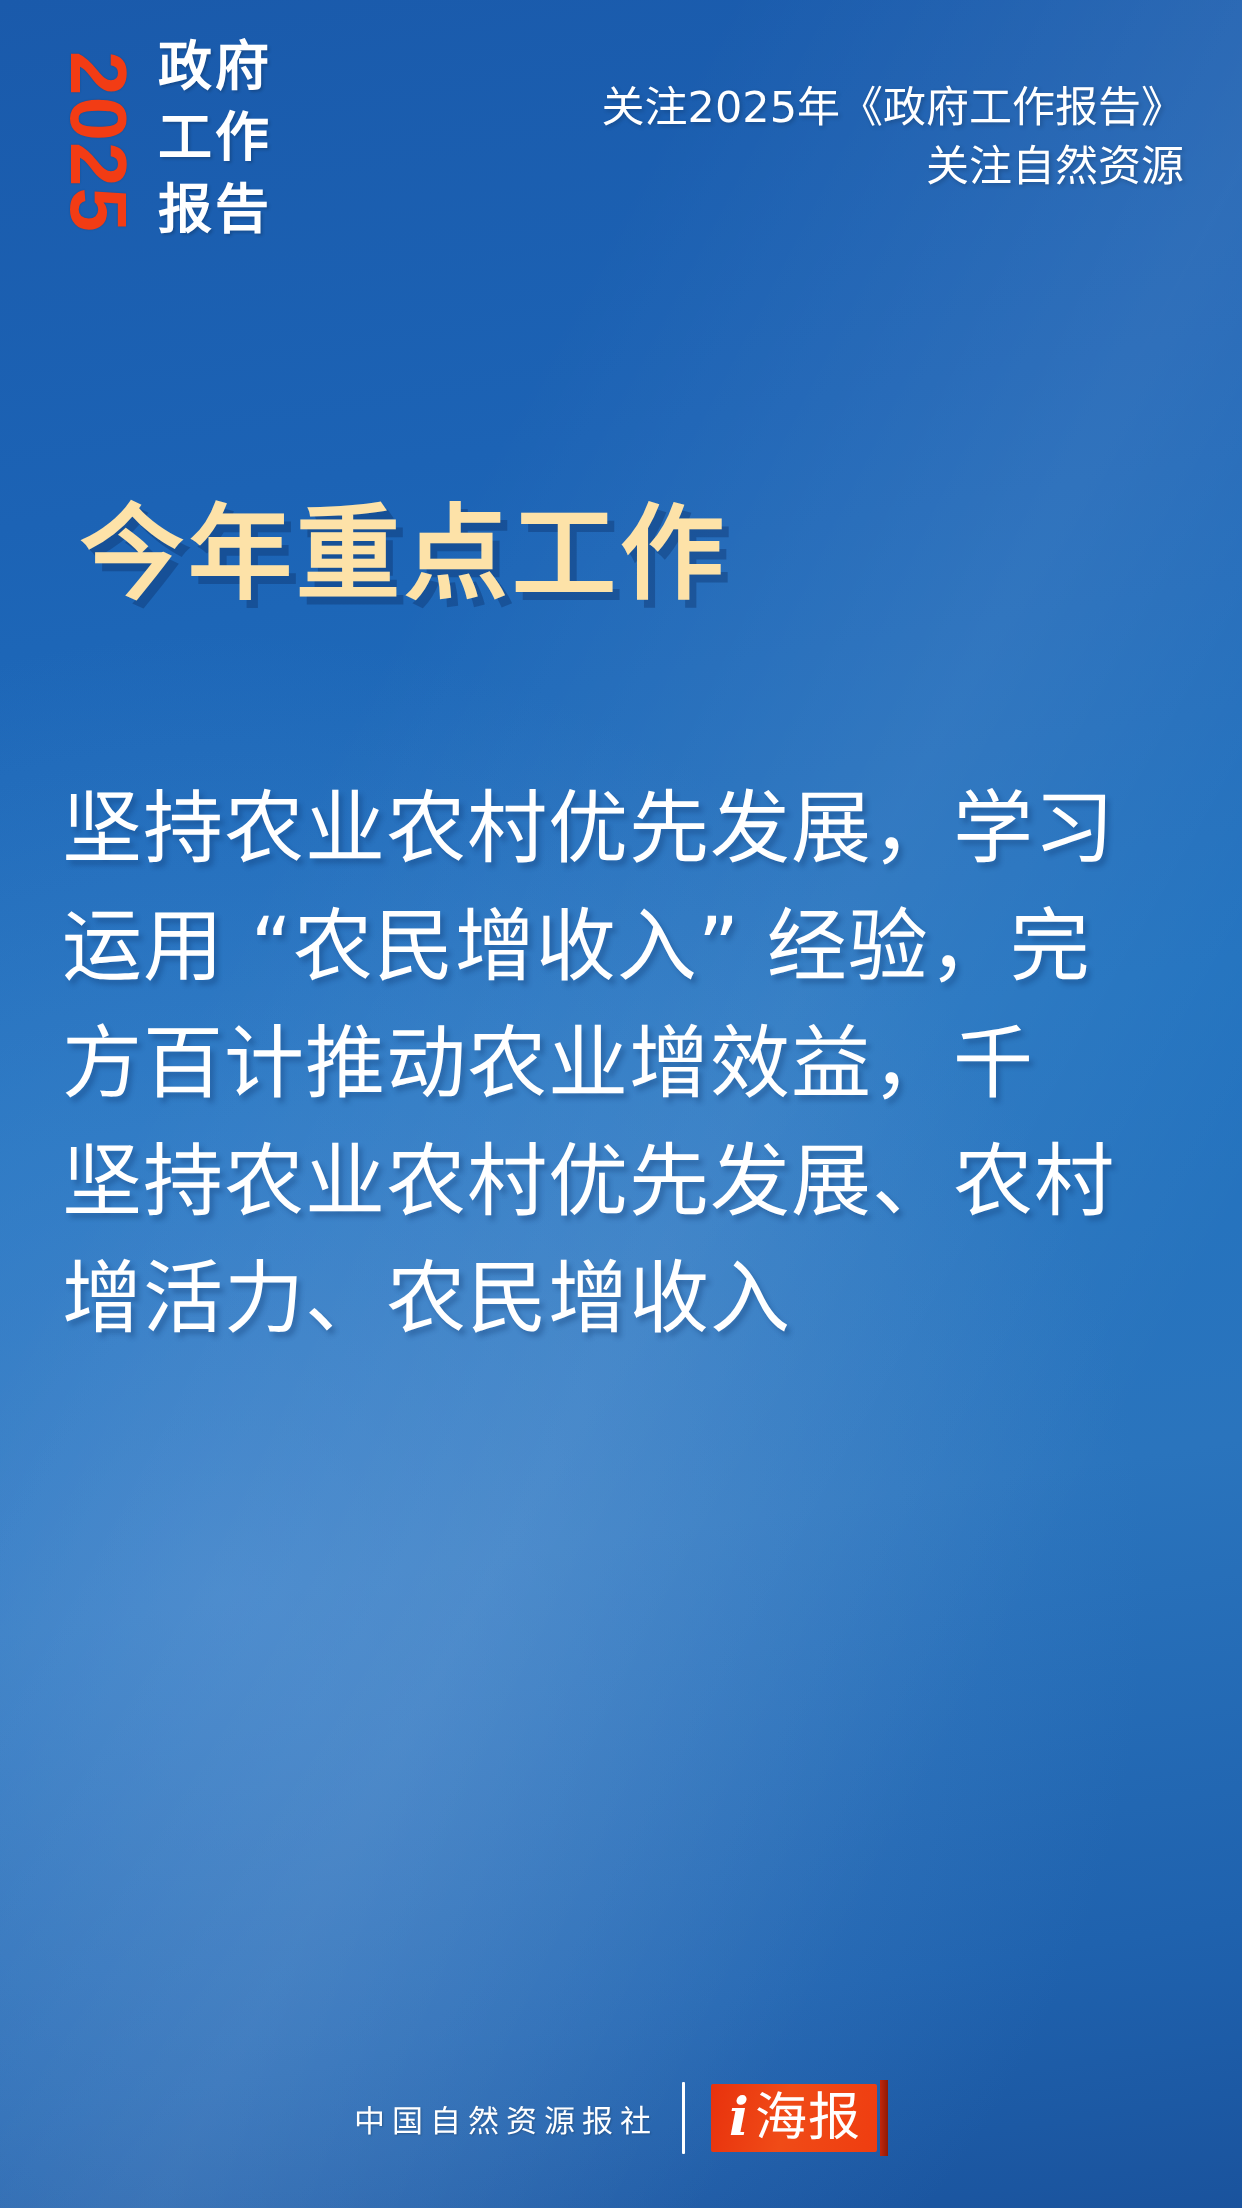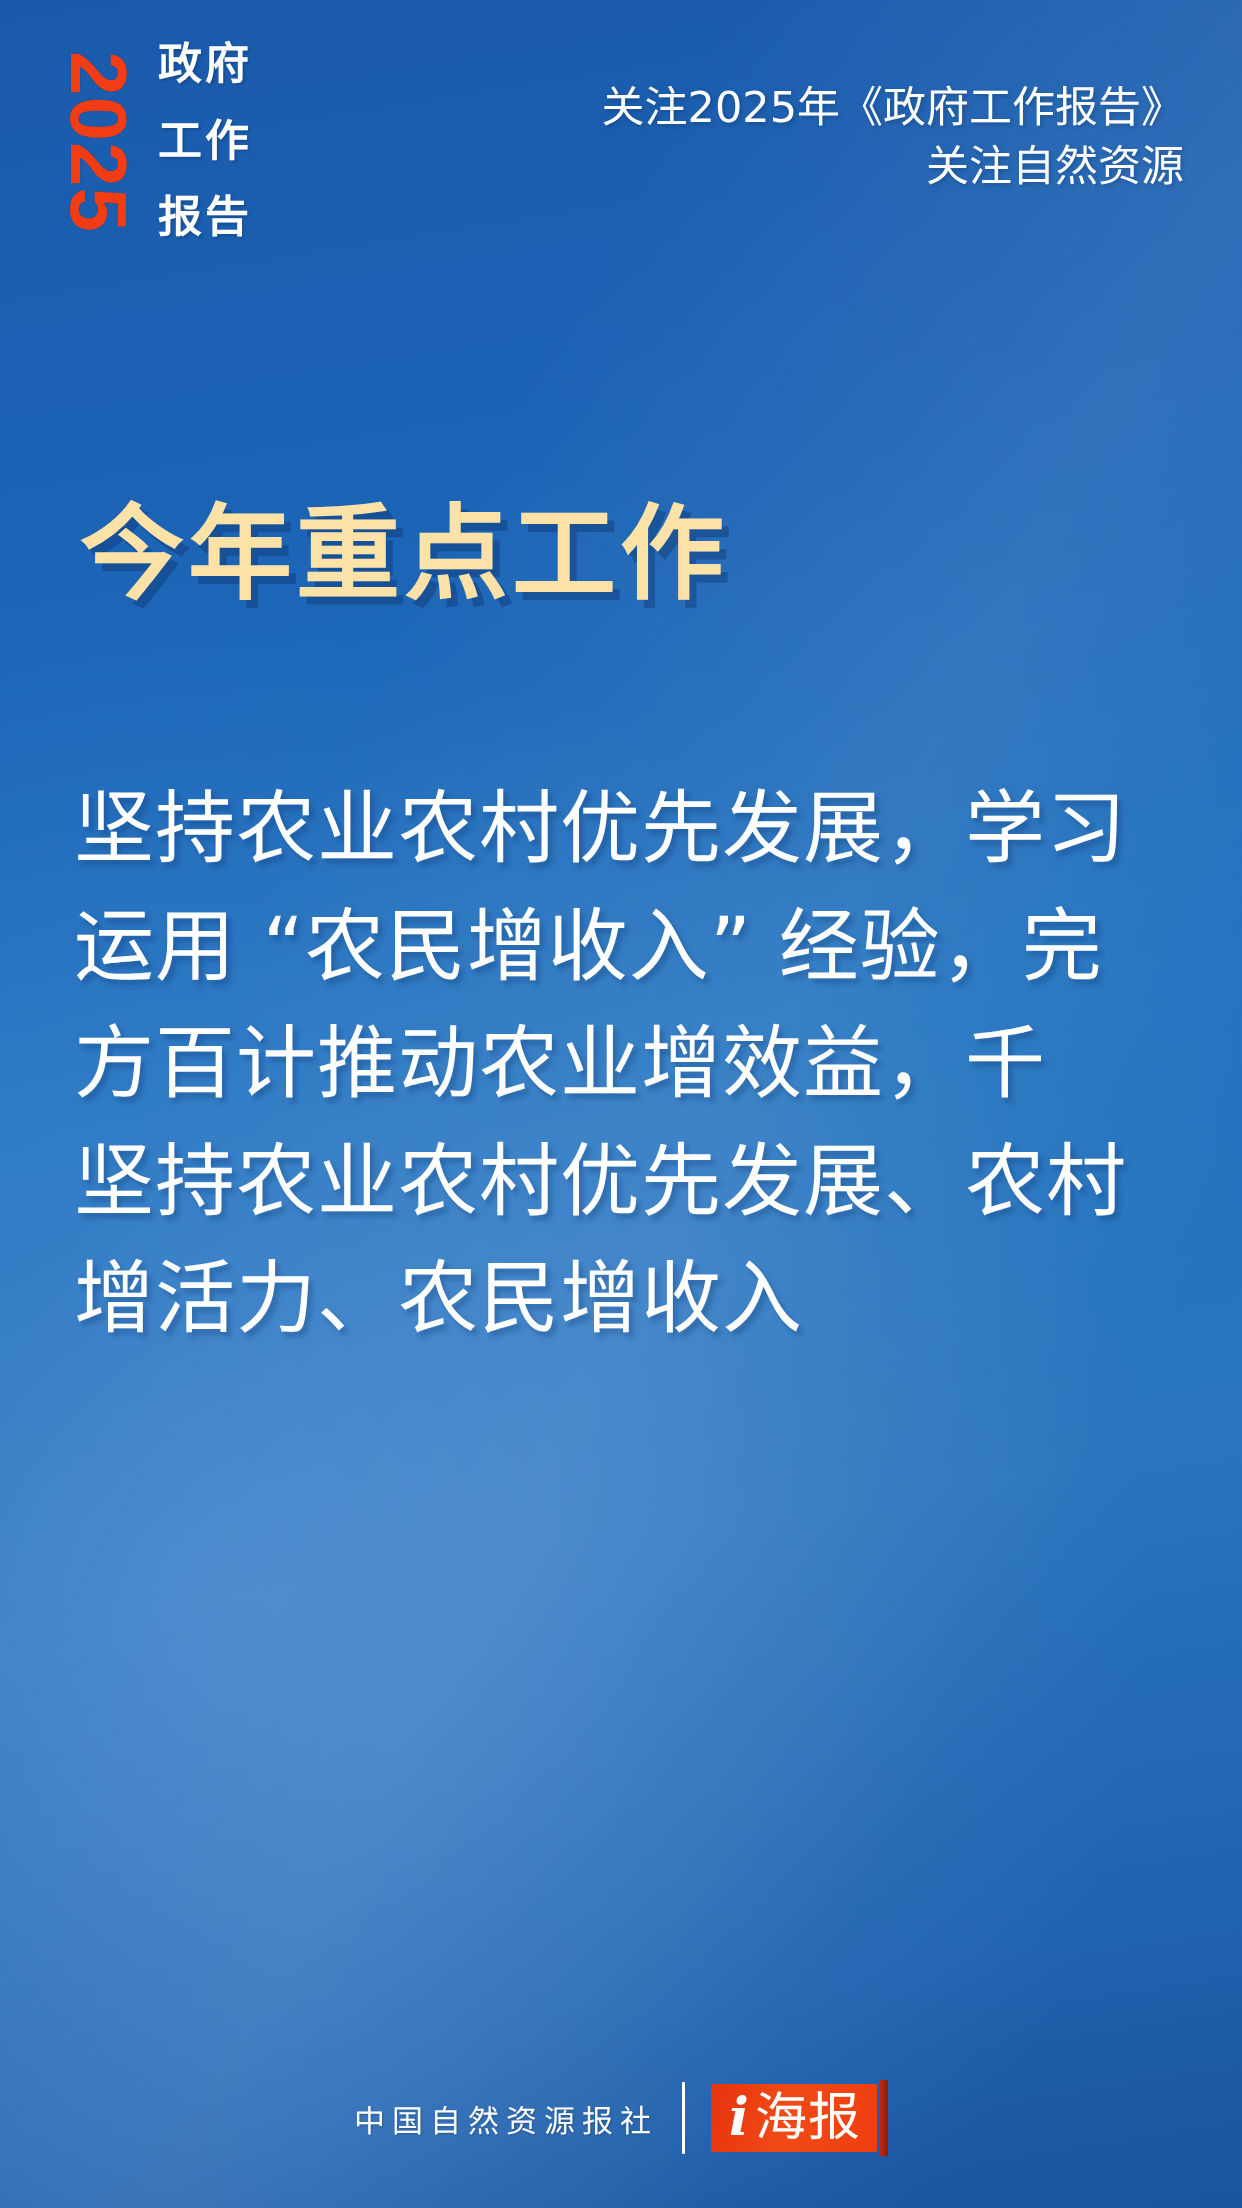--- a/index.html
+++ b/index.html
@@ -69,25 +69,25 @@
 
   .brand-cn {
     margin-left: 14px;
     display: flex;
     flex-direction: column;
     justify-content: space-between;
     height: 200px;
   }
   .brand-cn .bline {
     color: #ffffff;
-    font-size: 44px;
+    font-size: 54px;
     line-height: 1.06;
     font-weight: 700;
     letter-spacing: 3px;
-    font-family: Liberation Serif, serif;
+    font-family: Liberation Mono, monospace;
     text-shadow: 2px 2px 3px rgba(0,0,0,0.18);
   }
 
   .header-right {
     position: absolute;
     right: 58px;
     top: 78px;
     text-align: right;
   }
   .header-right .hr-line {
@@ -125,21 +125,20 @@
   }
   .body-copy .bc-line {
     color: #ffffff;
     font-size: 80px;
     line-height: 1.47;
     font-weight: 400;
     letter-spacing: 1px;
     font-family: "DejaVu Sans", "Liberation Sans", sans-serif;
     text-shadow: 4px 5px 5px rgba(10,45,100,0.30);
     white-space: nowrap;
-    margin-left: 12px;
   }
 
   
   .footer {
     position: absolute;
     left: 0;
     bottom: 52px;
     width: 1242px;
     display: flex;
     align-items: center;

